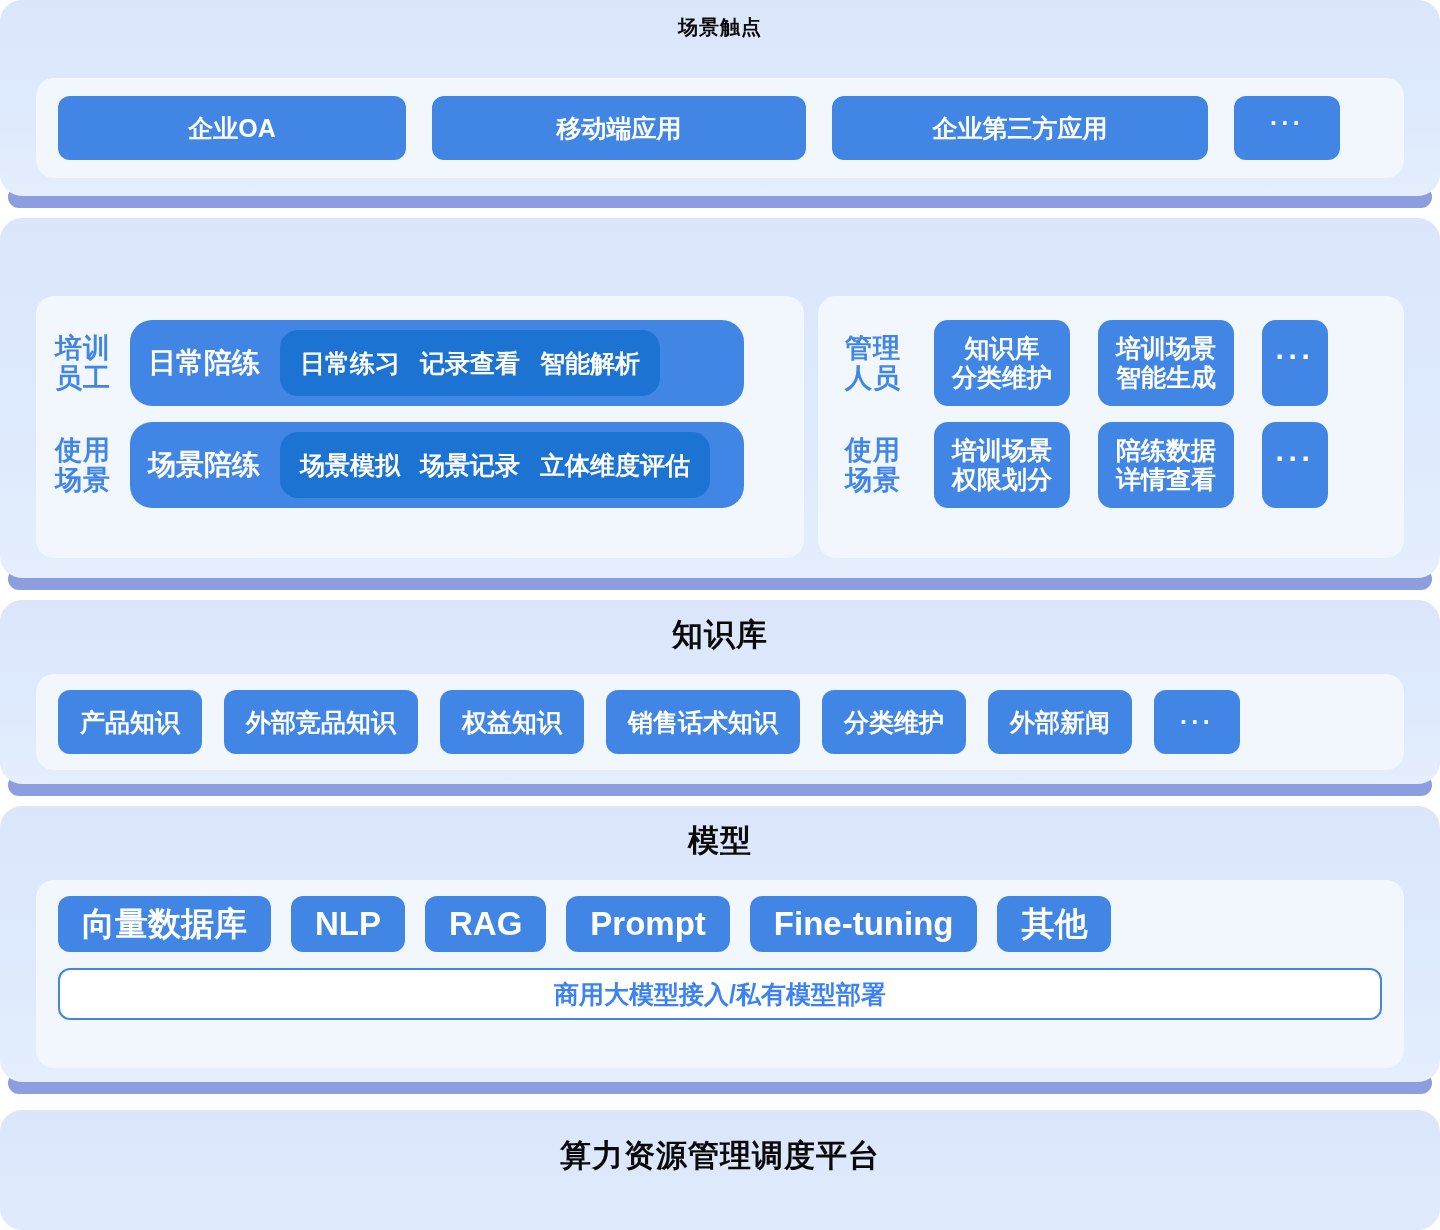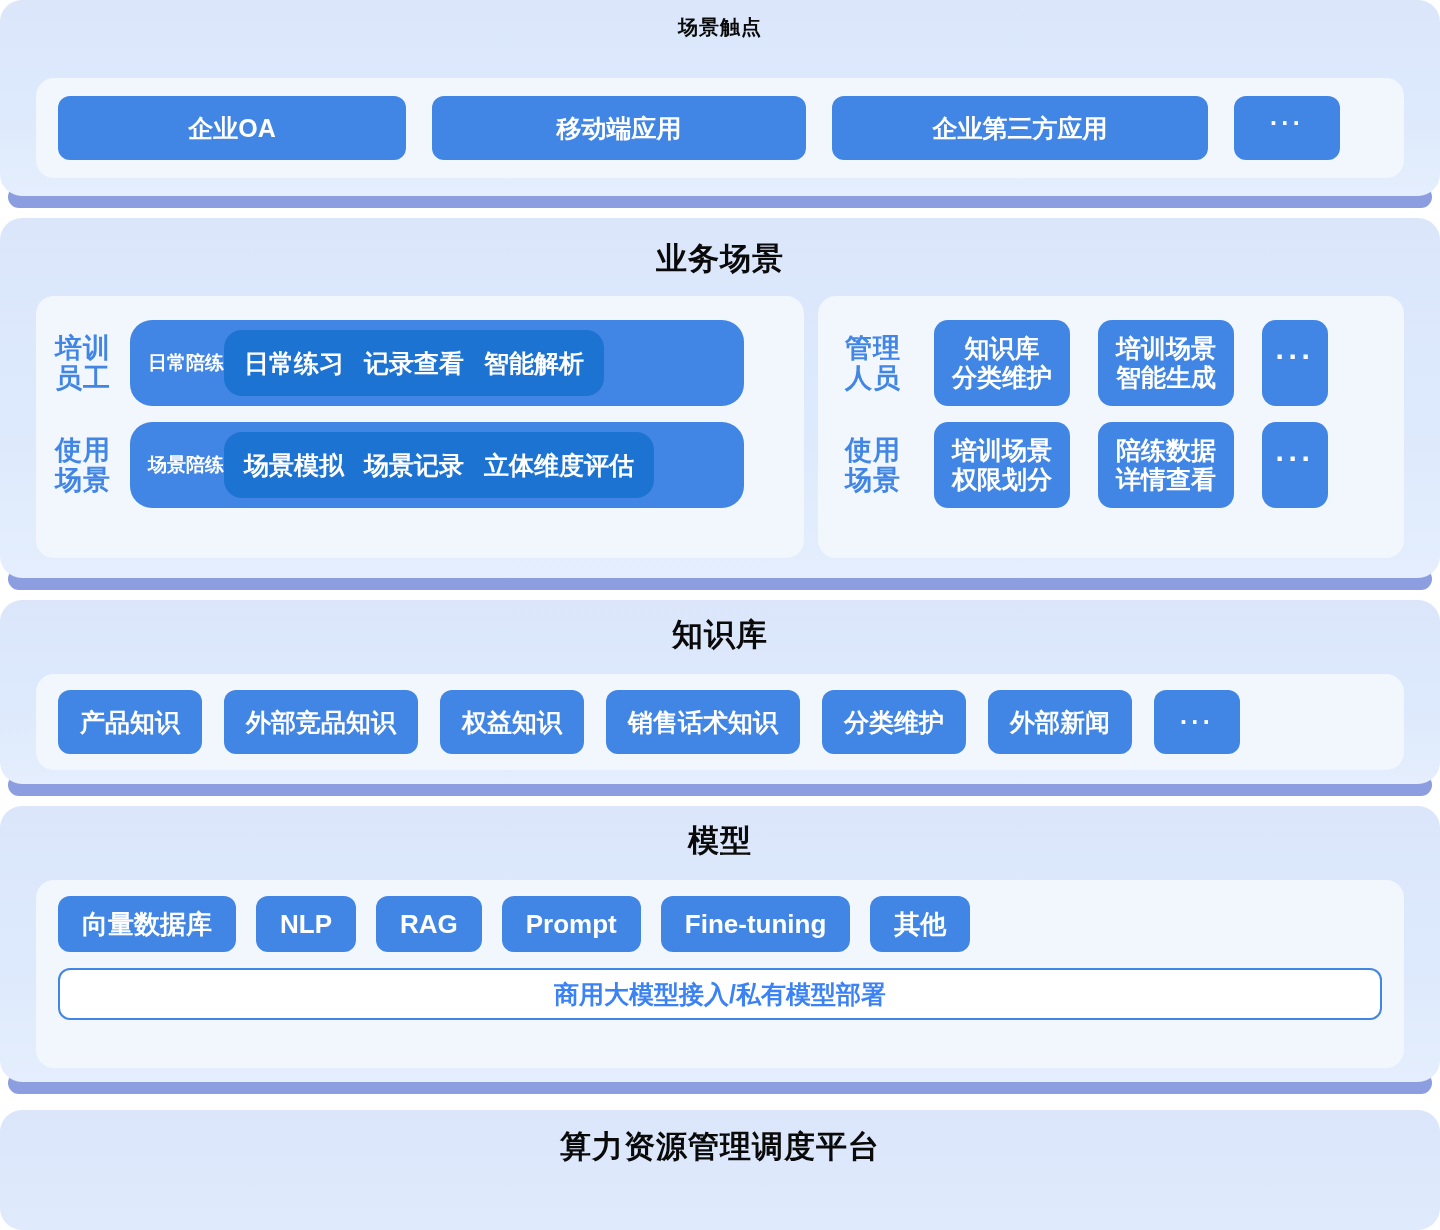--- a/index.html
+++ b/index.html
@@ -73,22 +73,22 @@
   .glabel{
     color:#4186e5;font-weight:bold;font-size:27px;line-height:1.12;
     width:66px;text-align:center;flex:none;letter-spacing:1px;
   }
   .outerpill{
     background:#4186e5;border-radius:22px;
     display:flex;align-items:center;
     height:86px;padding:0 10px 0 18px;box-sizing:border-box;
   }
   .outerpill .lead{
-    color:#fff;font-weight:bold;font-size:19px;white-space:nowrap;
-    padding-right:0;
+    color:#fff;font-weight:bold;font-size:28px;white-space:nowrap;
+    padding-right:20px;
     text-align:center;
   }
   .innerpill{
     background:#1c73d2;border-radius:18px;
     height:66px;display:flex;align-items:center;
     padding:0 20px;box-sizing:border-box;gap:20px;
   }
   .innerpill span{color:#fff;font-weight:bold;font-size:25px;white-space:nowrap;}
 
   #l2 .grp.left{left:14px;}
@@ -112,32 +112,32 @@
   #l3 .row{position:absolute;left:58px;top:90px;display:flex;gap:22px;}
   #l3 .pill{height:64px;font-size:25px;padding:13px 22px;}
   #l3 .pill.dots{padding:0 26px;}
 
   
   #l4{top:806px;height:288px;}
   #l4 .layer-panel{height:276px;}
   #l4 .layer-title{padding-top:14px;font-size:31px;}
   #l4 .card{position:absolute;left:36px;top:74px;width:1368px;height:188px;}
   #l4 .row{position:absolute;left:58px;top:90px;display:flex;gap:20px;}
-  #l4 .pill{height:56px;font-size:26px;padding:0 24px;}
+  #l4 .pill{height:56px;font-size:33px;padding:0 24px;}
   #l4 .wide{
     position:absolute;left:58px;top:162px;width:1324px;height:52px;
     background:#ffffff;border:2px solid #4186e5;border-radius:12px;
     display:flex;align-items:center;justify-content:center;
     color:#3b82f6;font-weight:bold;font-size:25px;box-sizing:border-box;
   }
 
   
   #l5{top:1110px;height:120px;}
   #l5 .layer-panel{height:120px;background:linear-gradient(180deg,#dbe6fb 0%,#dfeafc 100%);}
-  #l5 .layer-title{padding-top:16px;font-size:31px;text-align:center;}
+  #l5 .layer-title{padding-top:25px;font-size:31px;text-align:center;}
 </style>
 </head>
 <body>
 
 <div id="stage">
 
   <section class="layer" id="l1">
     <div class="layer-base"></div>
     <div class="layer-panel">
       <div class="layer-title">场景触点</div>
@@ -147,21 +147,20 @@
         <div class="pill w2">移动端应用</div>
         <div class="pill w3">企业第三方应用</div>
         <div class="pill w4 dots">···</div>
       </div>
     </div>
   </section>
 
   <section class="layer" id="l2">
     <div class="layer-base"></div>
     <div class="layer-panel">
-      <div class="layer-title">业务场景</div>
 
       <div class="card left">
         <div class="grp left">
 
           <div class="grow">
             <div class="glabel">
               <div>培训</div>
               <div>员工</div>
             </div>
             <div class="outerpill">

